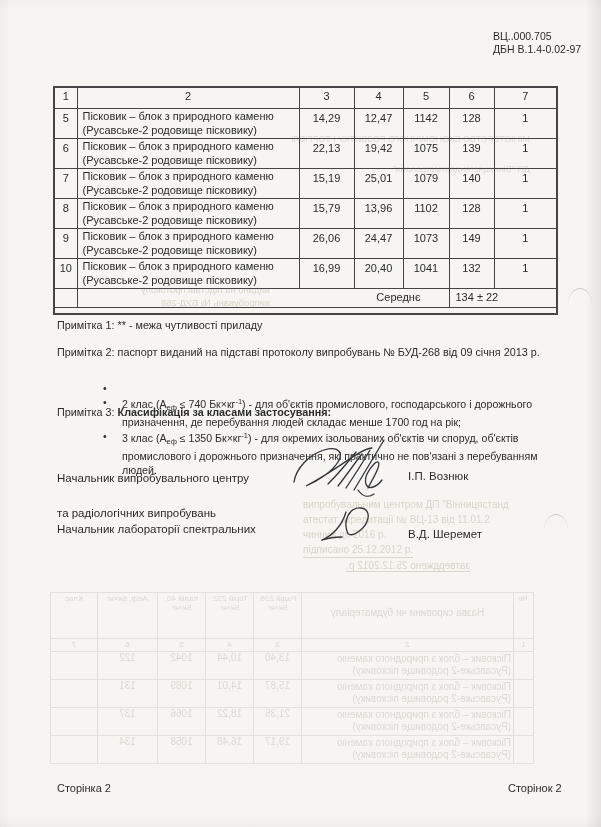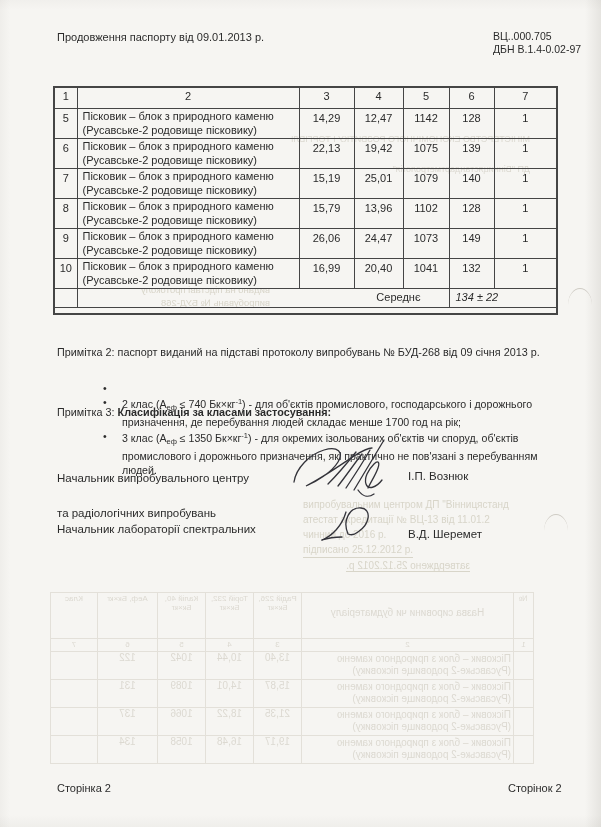--- a/index.html
+++ b/index.html
@@ -22,21 +22,21 @@
   .doc-codes{left:493px;top:30px;font-size:10.5px;line-height:13px;}
   
   .main-table{left:53px;top:86px;border-collapse:collapse;table-layout:fixed;
     font-size:11px;z-index:2;border:2px solid #454545;}
   .main-table td{border:1px solid #454545;padding:1px 3px;vertical-align:top;}
   .main-table td.c{text-align:center;padding-top:3px;}
   .main-table tr.hrow td{text-align:center;height:17px;padding-top:2px;}
   .main-table td.name{line-height:13.5px;padding-left:5px;}
   .main-table tr.drow{height:29px;}
   .main-table td.sum-label{text-align:right;padding-right:28px;padding-top:2px;}
-  .main-table td.sum-val{text-align:left;padding-left:6px;padding-top:2px;font-style:italic;}
+  .main-table td.sum-val{text-align:left;padding-left:6px;padding-top:2px;}
   .main-table tr.slim td{height:5px;padding:0;}
   
   .note{left:57px;font-size:10.8px;white-space:nowrap;}
   .note b{font-weight:bold;}
   .bullets{left:103px;top:381px;width:472px;font-size:10.6px;line-height:14px;}
   .bullet-item{display:flex;margin-bottom:0px;}
   .bullet-item .dot{width:19px;flex:0 0 19px;}
   sub.s{font-size:7.5px;vertical-align:-2px;}
   sup.s{font-size:7.5px;vertical-align:4px;}
   
@@ -163,21 +163,20 @@
         <td style="font-size:10px;">134</td>
         <td></td>
       </tr>
     </tbody>
       </table>
   </div>
 
   <div class="curl" style="left:568px;top:288px;"></div>
   <div class="curl" style="left:544px;top:514px;"></div>
 
-  <div class="abs hdr-left" style="z-index:2;">Продовження паспорту від 09.01.2013 р.</div>
   <div class="abs doc-codes" style="z-index:2;">
     <div>ВЦ..000.705</div>
     <div>ДБН В.1.4-0.02-97</div>
   </div>
 
   <table class="abs main-table">
     <colgroup>
       <col style="width:23px">
         <col style="width:222px">
         <col style="width:55px">
@@ -272,20 +271,24 @@
       <td></td>
       <td class="sum-label" colspan="4">Середнє</td>
       <td class="sum-val" colspan="2">134 ± 22</td>
     </tr>
     <tr class="slim">
       <td colspan="7"></td>
     </tr>
   </tbody>
     </table>
 
+  <div class="abs note" style="top:319px;z-index:2;">
+    <span>Примітка 1:</span>
+    <span>** - межа чутливості приладу</span>
+  </div>
   <div class="abs note" style="top:346px;z-index:2;">
     <span>Примітка 2:</span>
     <span>паспорт виданий на підставі протоколу випробувань № БУД-268 від 09 січня 2013 р.</span>
   </div>
   <div class="abs note" style="top:368px;z-index:2;margin-top:38px;">
     <span>Примітка 3:</span>
     <b>Класифікація за класами застосування:</b>
   </div>
 
   <div class="abs bullets" style="z-index:2;">

